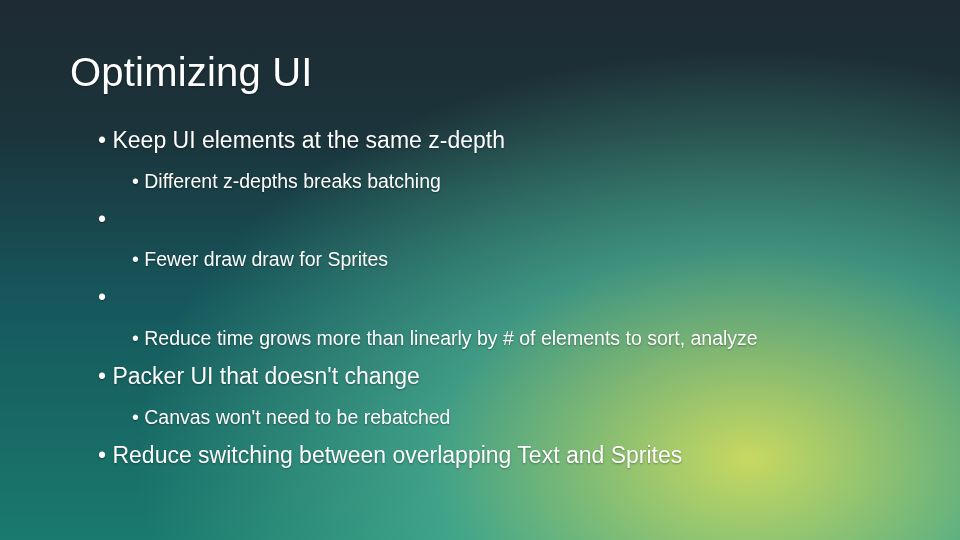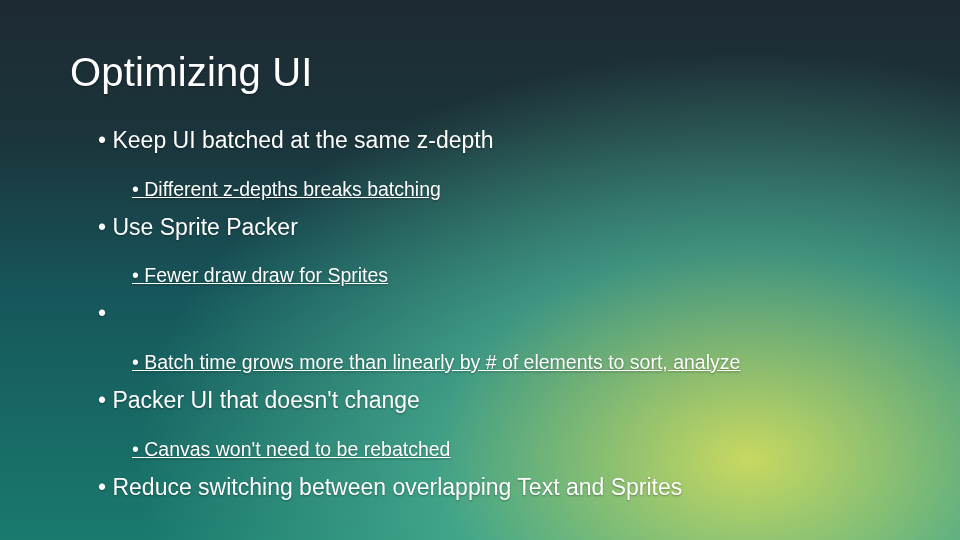--- a/index.html
+++ b/index.html
@@ -35,51 +35,50 @@
   ul.top > li {
     font-size: 23px;
     line-height: 1.5;
     margin-bottom: 2px;
   }
   ul.top > li::before {
     content: "• ";
   }
   ul.sub {
     list-style: none;
-    margin: 16px 0 6px 0;
+    margin: 8px 0 6px 0;
     padding: 0 0 0 34px;
-    text-decoration: underline;
   }
   ul.sub > li {
     font-size: 19.5px;
     line-height: 1.55;
   }
   ul.sub > li::before {
     content: "• ";
   }
 </style>
 </head>
 <body>
 
 <div class="slide">
   <h1>Optimizing UI</h1>
   <ul class="top">
-    <li><span>Keep UI batched at the same z-depth</span>
+    <li><span>Keep UI elements at the same z-depth</span>
       <ul class="sub">
         <li><span>Different z-depths breaks batching</span></li>
       </ul>
     </li>
-    <li><span>Use Sprite Packer</span>
+    <li>
       <ul class="sub">
         <li><span>Fewer draw draw for Sprites</span></li>
       </ul>
     </li>
     <li>
       <ul class="sub">
-        <li><span>Batch time grows more than linearly by # of elements to sort, analyze</span></li>
+        <li><span>Reduce time grows more than linearly by # of elements to sort, analyze</span></li>
       </ul>
     </li>
     <li><span>Packer UI that doesn't change</span>
       <ul class="sub">
         <li><span>Canvas won't need to be rebatched</span></li>
       </ul>
     </li>
     <li><span>Reduce switching between overlapping Text and Sprites</span></li>
   </ul>
 </div>

